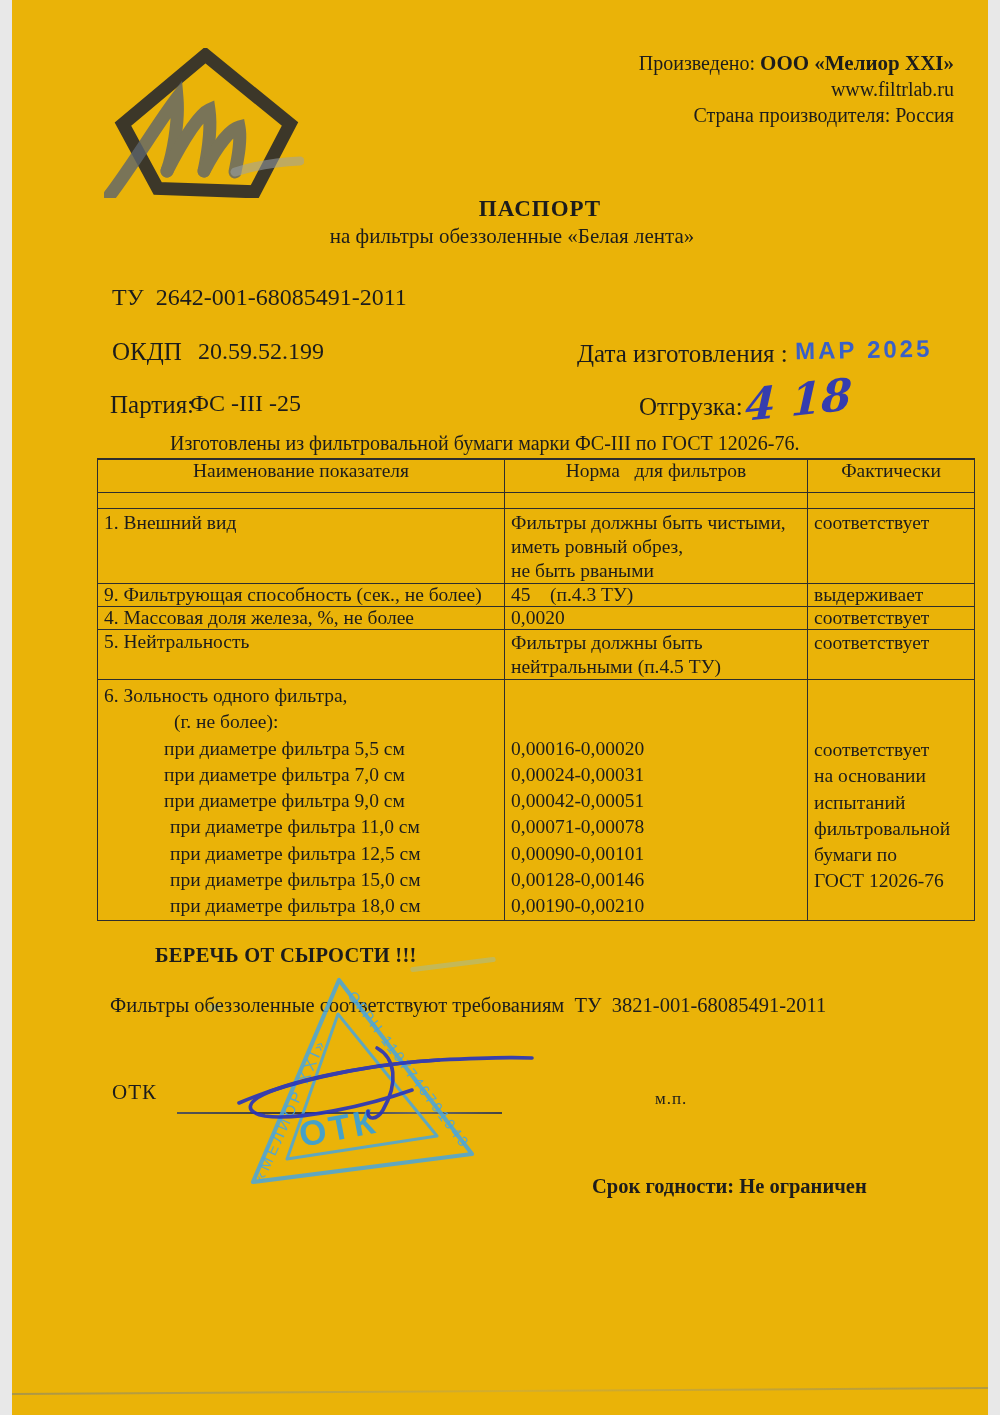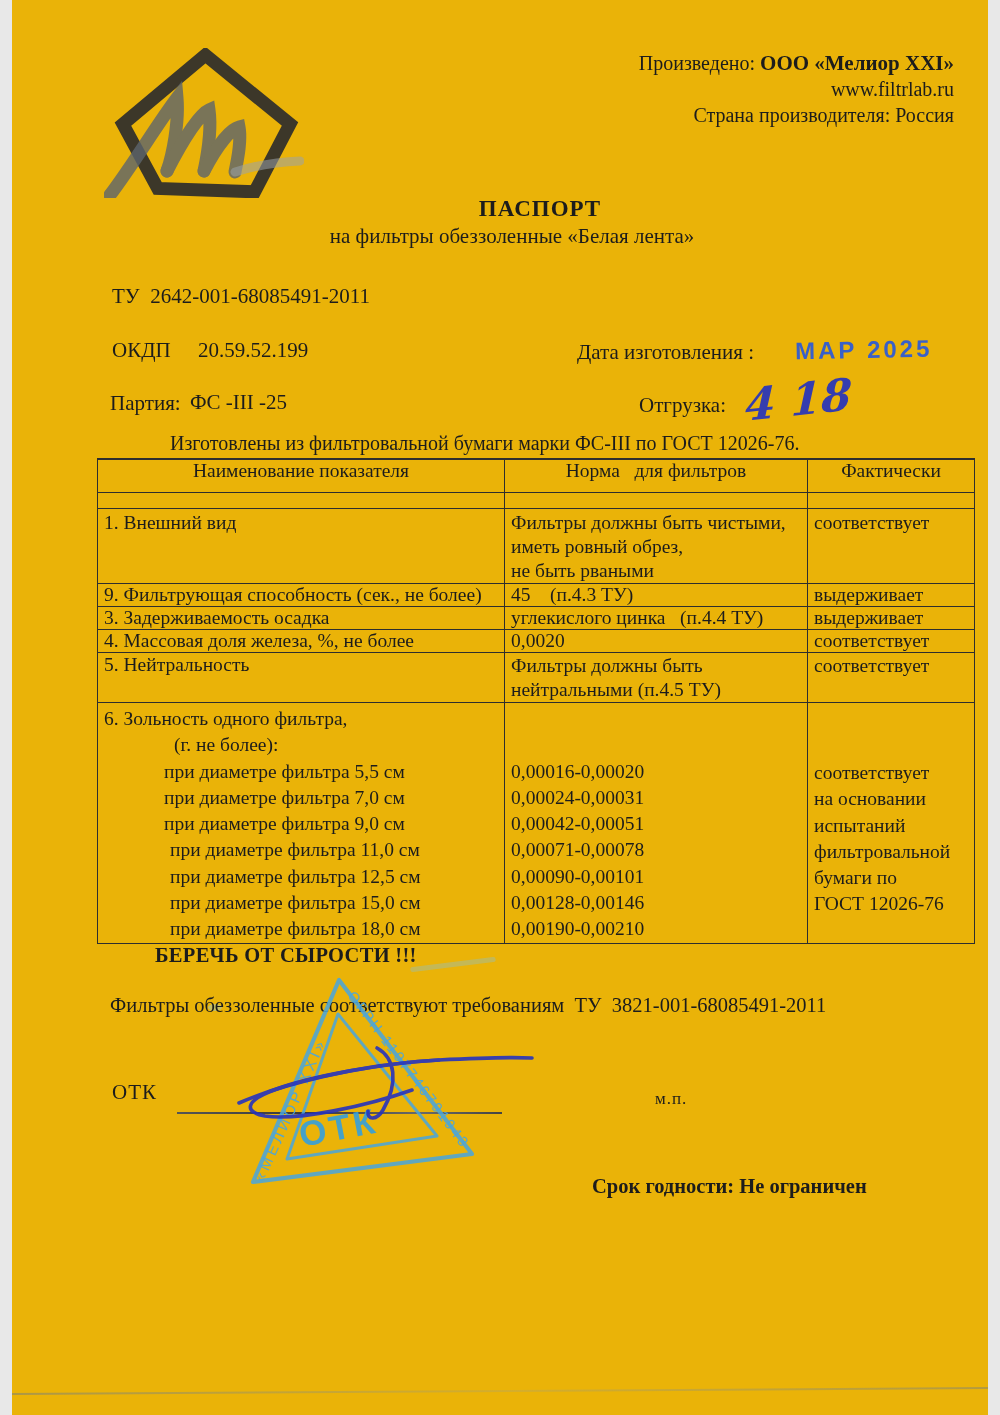--- a/index.html
+++ b/index.html
@@ -12,22 +12,22 @@
   .pre { white-space:pre-wrap; }
 
   
   .supplier-block { top:50px; right:34px; text-align:right; line-height:26px; font-size:20px; }
   .supplier-name { font-weight:bold; font-size:21px; }
 
   
   .doc-title { top:196px; left:0; width:1000px; text-align:center; font-weight:bold; font-size:23px; letter-spacing:1px;padding-left:28px; }
   .doc-subtitle { top:224px; left:0; width:1000px; text-align:center; font-size:21px; }
 
-  .bodyline { font-size:21px; }
-  .label { font-size:21px; }
+  .bodyline { font-size:24px; }
+  .label { font-size:25px; }
 
   .date-stamp {
     font-family:"Liberation Sans", sans-serif; font-weight:bold; font-size:24px;
     color:#2b59d9; letter-spacing:3px; transform:rotate(-1deg); opacity:.92;
   }
   .hand-ink {
     font-family:"DejaVu Serif", serif; font-style:italic; font-weight:bold;
     font-size:44px; color:#2633bd; transform:rotate(-6deg) skewX(-8deg); opacity:.92;
   }
 
@@ -138,25 +138,20 @@
       </td>
       <td class="fact lh">соответствует</td>
     </tr>
 
     <tr class="r2">
       <td>9. Фильтрующая способность (сек., не более)</td>
       <td class="norm pre">45    (п.4.3 ТУ)</td>
       <td class="fact">выдерживает</td>
     </tr>
 
-    <tr class="r3">
-      <td>3. Задерживаемость осадка</td>
-      <td class="norm pre">углекислого цинка   (п.4.4 ТУ)</td>
-      <td class="fact">выдерживает</td>
-    </tr>
 
     <tr class="r4">
       <td>4. Массовая доля железа, %, не более</td>
       <td class="norm">0,0020</td>
       <td class="fact">соответствует</td>
     </tr>
 
     <tr class="r5">
       <td>5. Нейтральность</td>
       <td class="norm lh">

